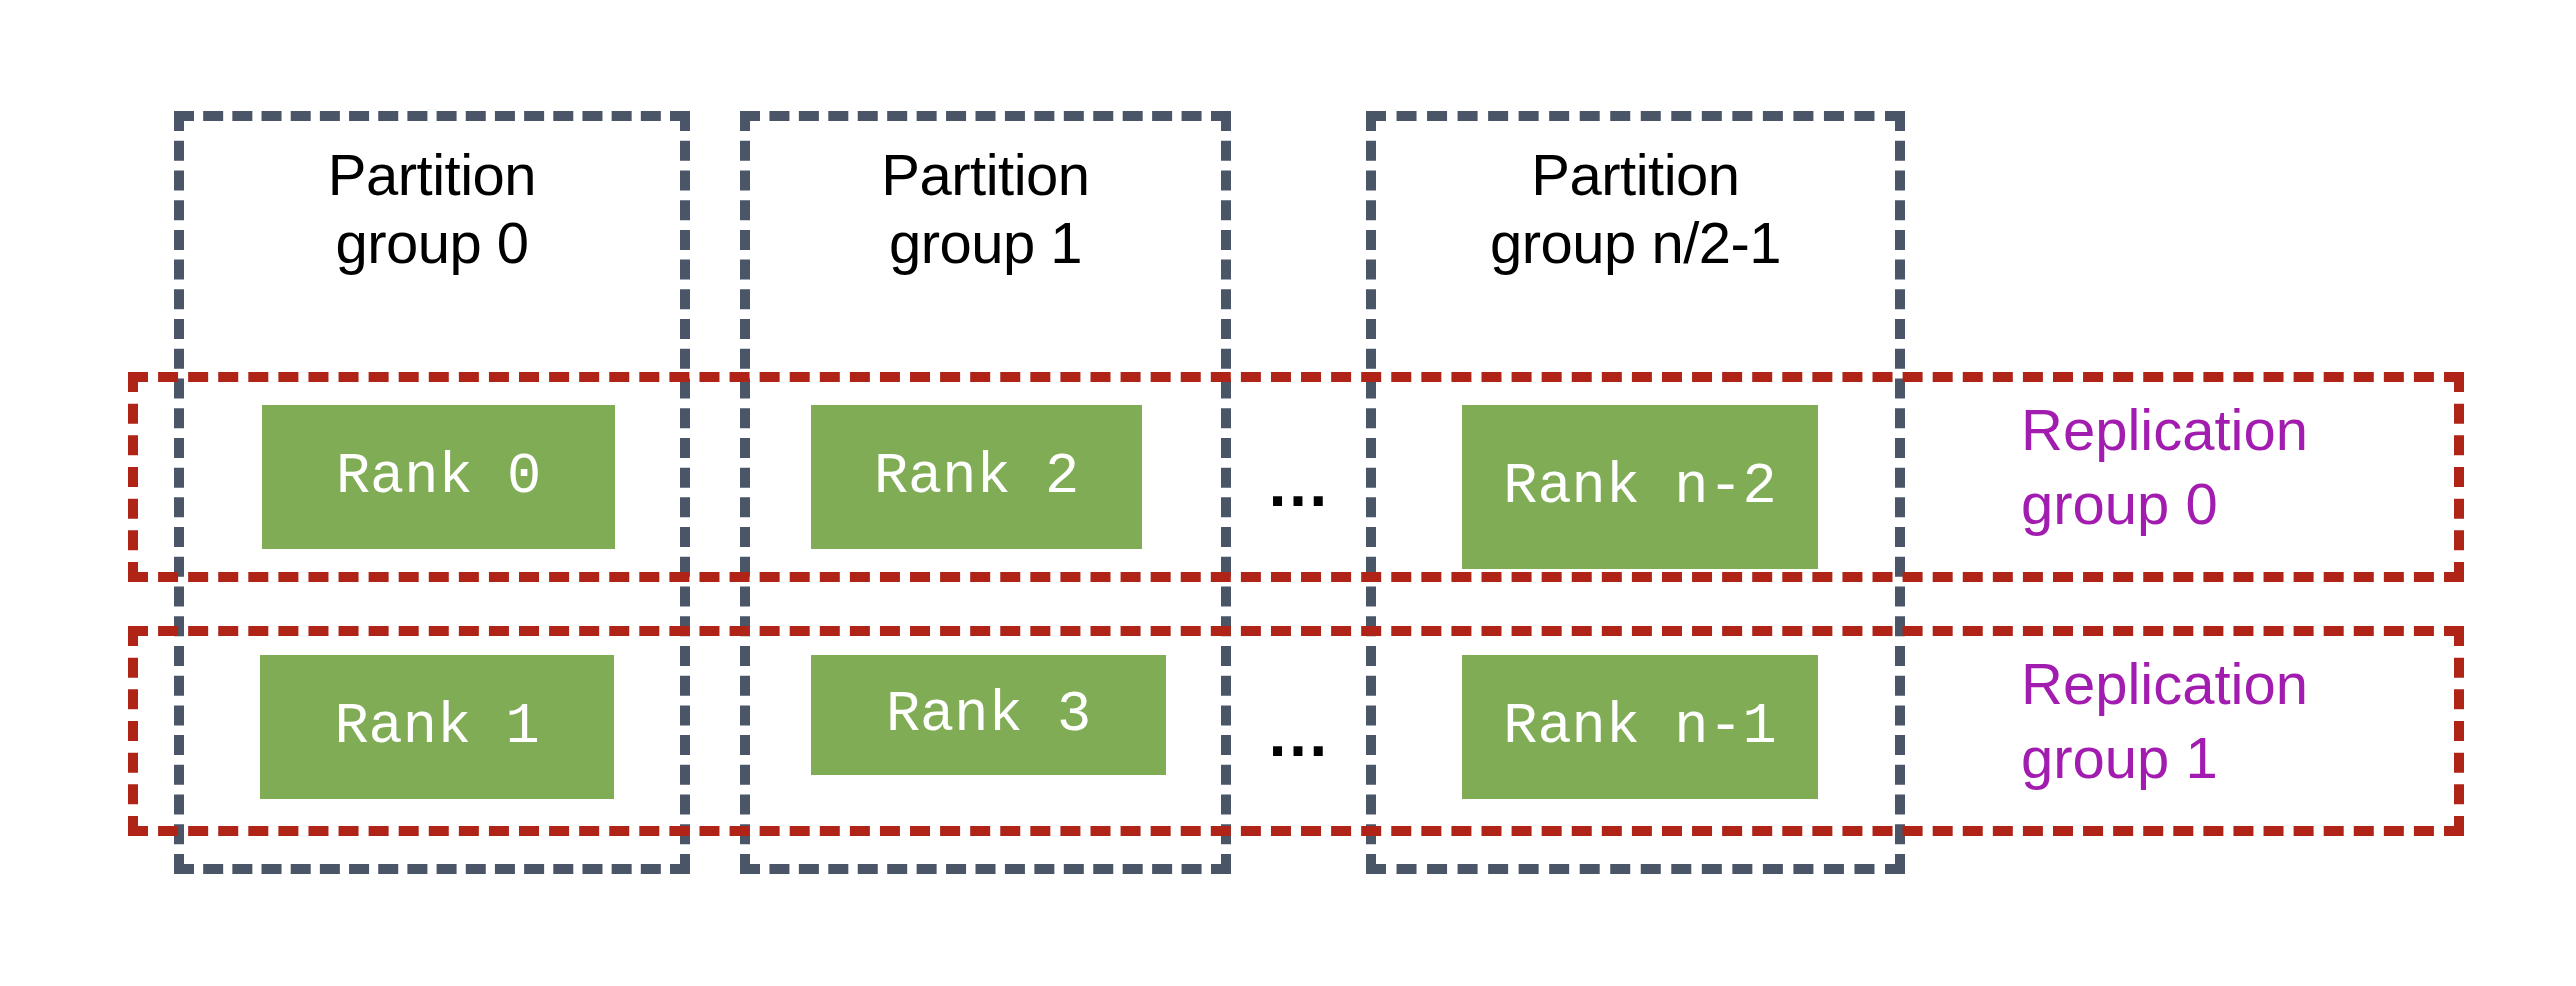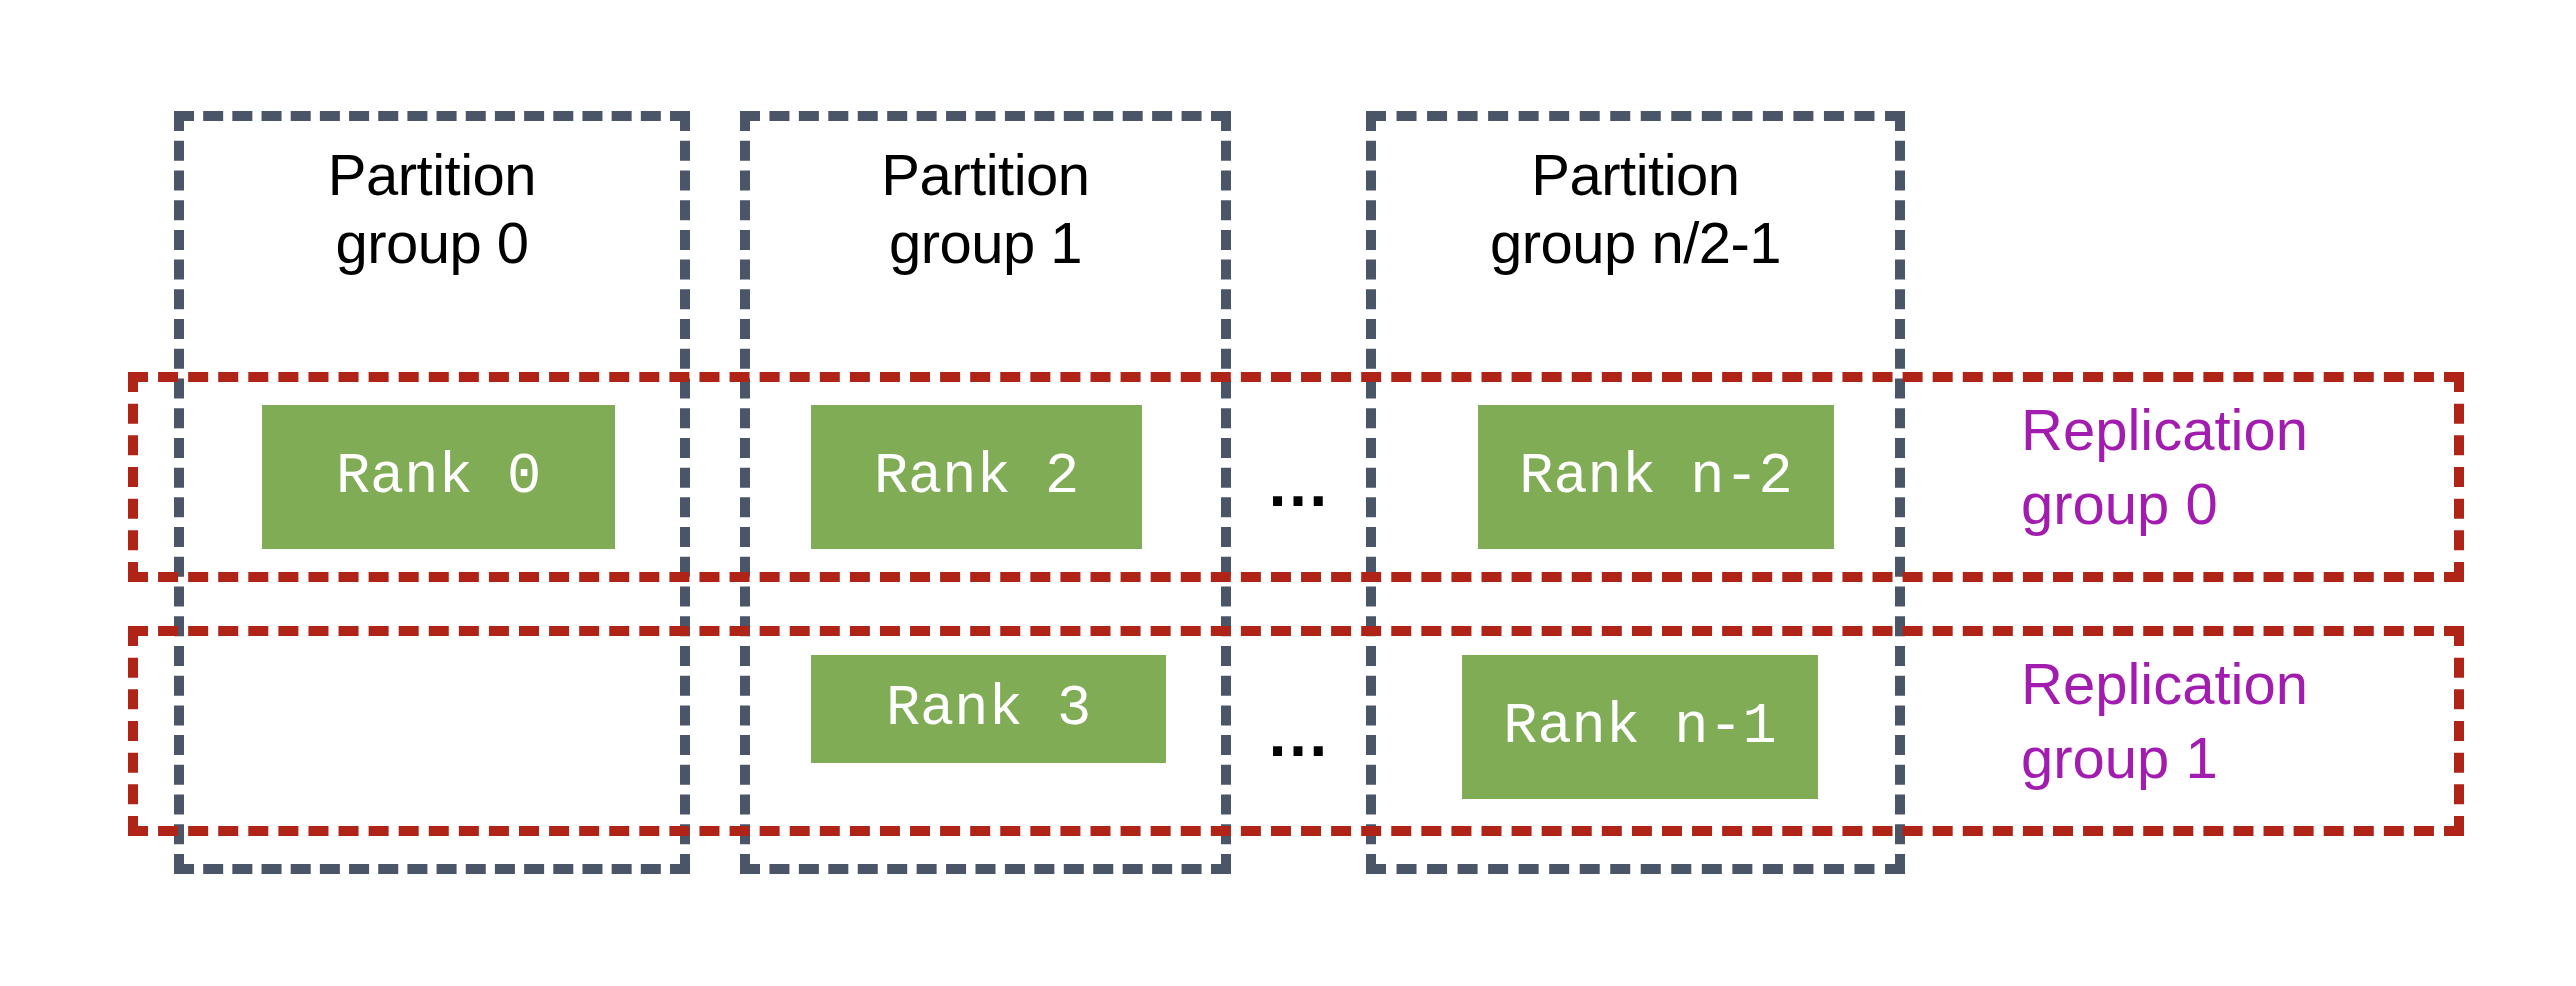--- a/index.html
+++ b/index.html
@@ -103,26 +103,29 @@
 group 1</div>
 
   <div class="rank" style="left:262px;top:405px;width:353px;height:144px;">
     <span>Rank 0</span>
   </div>
 
   <div class="rank" style="left:811px;top:405px;width:331px;height:144px;">
     <span>Rank 2</span>
   </div>
 
-  <div class="rank" style="left:1462px;top:405px;width:356px;height:144px;margin-left:16px;">
+  <div class="rank" style="left:1462px;top:405px;width:356px;height:164px;">
     <span>Rank n-2</span>
   </div>
 
+  <div class="rank" style="left:260px;top:655px;width:354px;height:144px;">
+    <span>Rank 1</span>
+  </div>
 
-  <div class="rank" style="left:811px;top:655px;width:355px;height:108px;">
+  <div class="rank" style="left:811px;top:655px;width:355px;height:120px;">
     <span>Rank 3</span>
   </div>
 
   <div class="rank" style="left:1462px;top:655px;width:356px;height:144px;">
     <span>Rank n-1</span>
   </div>
 
   <div class="ellipsis" style="left:1266px;top:452px;">…</div>
 
   <div class="ellipsis" style="left:1266px;top:702px;">…</div>

